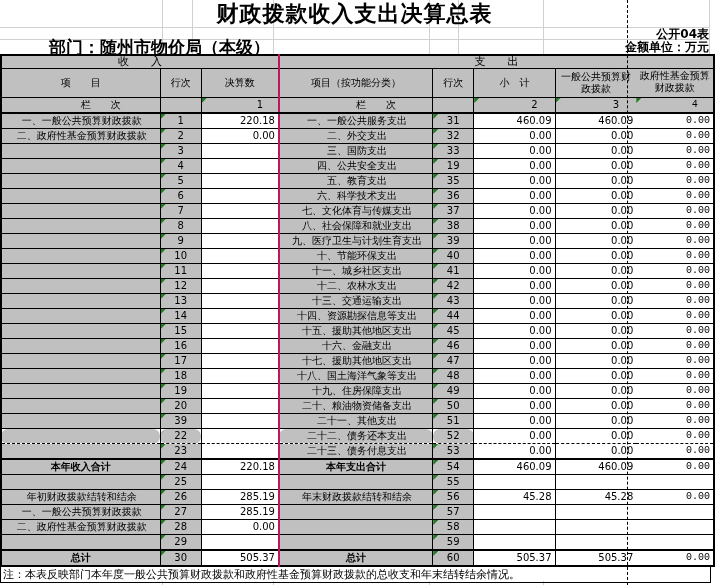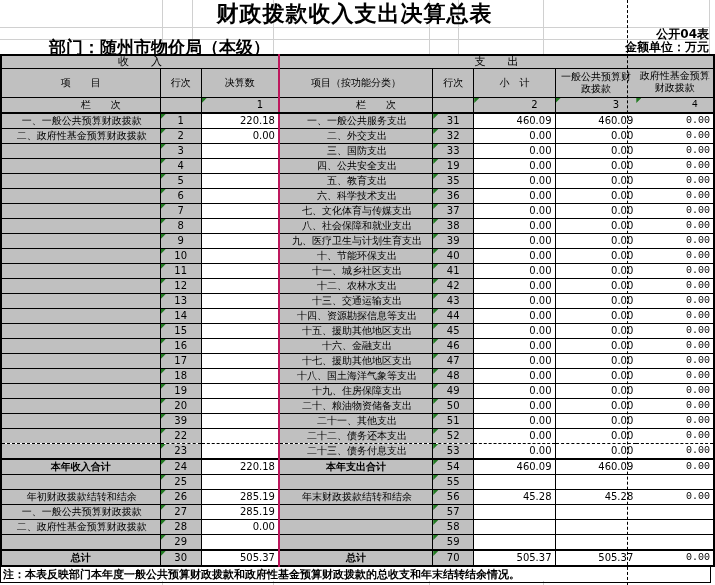--- a/index.html
+++ b/index.html
@@ -23,29 +23,29 @@
   tr.grp td{height:12px;background:#c0c0c0;text-align:center;font-size:11px;margin-top:12px;}
   tr.hdr td{height:28px;background:#c0c0c0;text-align:center;white-space:normal;line-height:12px;padding:0 1px;}
   tr.lanci td{background:#c0c0c0;text-align:center;border-bottom:2px solid #000;padding-left:40px;}
   td.item{background:#c0c0c0;text-align:center;padding-left:2px;}
   td.item.total{text-align:center;font-weight:bold;padding-left:0;}
   td.rowno{background:#c0c0c0;text-align:center;position:relative;}
   td.num{background:#fff;text-align:right;padding-right:3px;}
   td.thickL{border-left:2px solid #be185d;}
   td.noR{border-right:none;margin-top:32px;}
   td.noL{border-left:none;font-family:Liberation Mono, monospace;}
-  tr.dashB td{border-bottom:1px dashed #000;}
+  tr.dashB td{border-bottom:1px dashed #000;border-radius:7px;}
   tr.dashT td{border-top:1px dashed #000;}
   tr.thickT td{border-top:2px solid #000;}
   .tri{position:absolute;top:0;left:0;width:5px;height:5px;background:#217a21;
        clip-path:polygon(0 0,100% 0,0 100%);}
   td.rowno{padding:0;}
   
   .note{width:707px;height:15px;border-left:1px solid #000;border-right:1px solid #000;
-        border-bottom:1px solid #000;font-size:11px;font-weight:bold;line-height:15px;
+        border-bottom:1px solid #000;font-size:11px;font-weight:normal;line-height:15px;
         padding-left:2px;overflow:hidden;white-space:nowrap;}
   
   .pbv{position:absolute;left:627px;top:0;width:0;height:585px;border-left:1px dashed #000;
        pointer-events:none;z-index:5;}
 </style>
 </head>
 <body>
 
 <div class="screen">
 
@@ -395,21 +395,21 @@
             <td class="rowno"><span class="tri"></span><span>59</span></td>
             <td class="num"></td>
             <td class="num noR"></td>
             <td class="num noL"></td>
           </tr>
           <tr class="thickT">
             <td class="item total">总计</td>
             <td class="rowno"><span class="tri"></span><span>30</span></td>
             <td class="num">505.37</td>
             <td class="item thickL total">总计</td>
-            <td class="rowno"><span class="tri"></span><span>70</span></td>
+            <td class="rowno"><span class="tri"></span><span>60</span></td>
             <td class="num">505.37</td>
             <td class="num noR">505.37</td>
             <td class="num noL">0.00</td>
           </tr>
         </tbody>
     </table>
     <div class="note">注：本表反映部门本年度一般公共预算财政拨款和政府性基金预算财政拨款的总收支和年末结转结余情况。</div>
   </div>
 
   <div class="pbv"></div>

